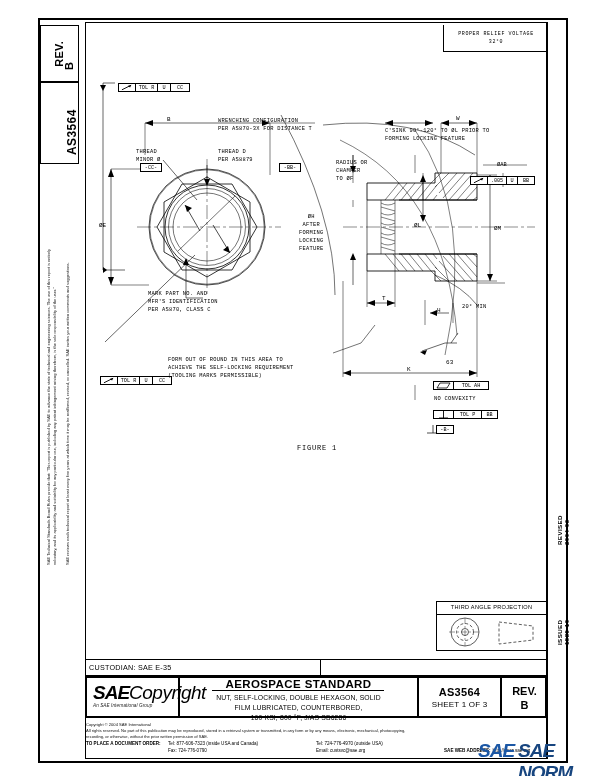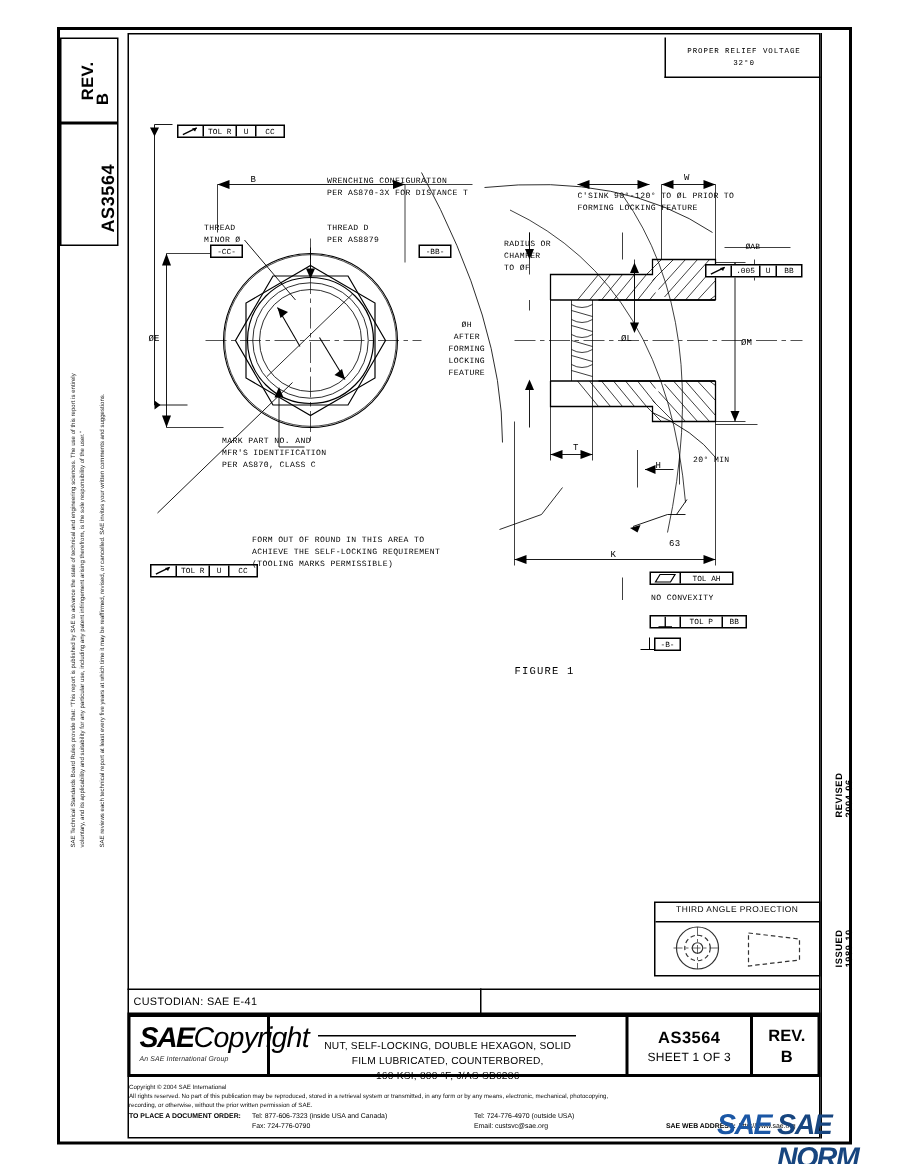--- a/index.html
+++ b/index.html
@@ -55,21 +55,21 @@
   .footer{position:absolute;font-size:4.1px;line-height:1.5;letter-spacing:0;color:#111;}
   .ftrow{display:flex;}
 
   .tap{font-size:4.6px;font-weight:bold;}
 
   
   .wm{position:absolute;font-weight:bold;font-style:italic;letter-spacing:-1px;}
   .wm .blue{color:#1b57a5;}
   .wm .navy{color:#17457f;}
 
-  .figcap{position:absolute;font-family:"Liberation Mono",monospace;font-size:7px;letter-spacing:.8px;margin-left:46px;}
+  .figcap{position:absolute;font-family:"Liberation Mono",monospace;font-size:7px;letter-spacing:.8px;}
 </style>
 </head>
 <body>
 
 <div id="sheet">
 
   <div class="bx2" style="left:38px;top:18px;width:530px;height:745px;"></div>
   <div class="bx" style="left:85px;top:22px;width:462px;height:737px;"></div>
 
   <div class="bx revbox" style="left:40px;top:25px;width:39px;height:57px;">
@@ -355,36 +355,37 @@
       <circle cx="24" cy="16" r="8.5" stroke="#333" stroke-dasharray="3,2"></circle>
       <circle cx="24" cy="16" r="3.5" stroke="#333"></circle>
       <path d="M24 2 L24 30" stroke="#333" stroke-dasharray="6,2,2,2" stroke-width="0.5"></path>
       <path d="M8 16 L40 16" stroke="#333" stroke-dasharray="6,2,2,2" stroke-width="0.5"></path>
       <path d="M58 6 L92 10 L92 24 L58 28 Z" stroke="#333" stroke-dasharray="3,2"></path>
     </g>
   </svg>
 
   <div class="bx" style="left:85px;top:659px;width:462px;height:17px;border-left:none;border-right:none;"></div>
   <div class="ln v1" style="left:320px;top:659px;height:17px;"></div>
-  <div class="abs cust tbtxt" style="left:85px;top:661px;">CUSTODIAN: SAE E-41</div>
+  <div class="abs cust tbtxt" style="left:85px;top:661px;">CUSTODIAN: SAE E-35</div>
 
   <div class="bx2" style="left:85px;top:676px;width:462px;height:42px;"></div>
   <div class="ln v1" style="left:178px;top:677px;height:40px;background:#000;width:2px;"></div>
   <div class="ln v1" style="left:417px;top:677px;height:40px;background:#000;width:2px;"></div>
   <div class="ln v1" style="left:500px;top:677px;height:40px;background:#000;width:2px;"></div>
   <div class="ln h1" style="left:212px;top:690px;width:172px;height:1px;"></div>
 
   <div class="abs" style="left:93px;top:682px;width:82px;">
     <div class="sae-logo">
       <span class="sae-sae">SAE</span>
         <span class="sae-aero">Copyright</span>
     </div>
     <div class="sae-tag" style="margin-top:-1px;">An SAE International Group</div>
   </div>
 
+  <div class="abs asTitle tbtxt" style="left:180px;top:678px;width:237px;">AEROSPACE STANDARD</div>
   <div class="abs asSub tbtxt" style="left:180px;top:693px;width:237px;">
     <div>NUT, SELF-LOCKING, DOUBLE HEXAGON, SOLID</div>
     <div>FILM LUBRICATED, COUNTERBORED,</div>
     <div>160 KSI, 800 °F, J/AS SB6286</div>
   </div>
 
   <div class="abs docno tbtxt" style="left:419px;top:686px;width:81px;">AS3564</div>
   <div class="abs sheet tbtxt" style="left:419px;top:700px;width:81px;">SHEET 1 OF 3</div>
 
   <div class="abs revT tbtxt" style="left:502px;top:684px;width:45px;">REV.</div>

